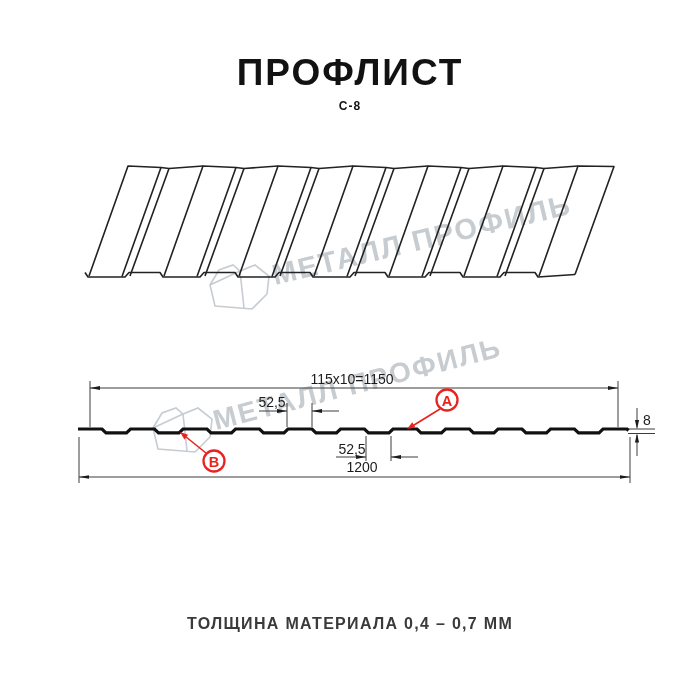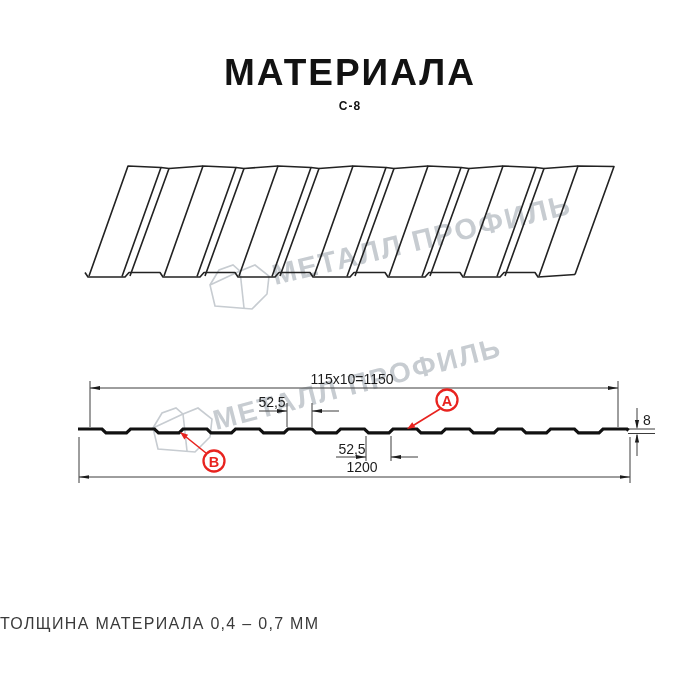--- a/index.html
+++ b/index.html
@@ -2,33 +2,33 @@
 <html><head>
 <meta charset="utf-8">
 <style>
   html,body{margin:0;padding:0;background:#fff;}
   .page{position:relative;width:700px;height:700px;background:#ffffff;overflow:hidden;
         font-family:"Liberation Sans", sans-serif;}
   .title{position:absolute;left:0;top:52px;width:700px;text-align:center;
          font-size:37px;font-weight:bold;letter-spacing:2px;color:#121212;}
   .subtitle{position:absolute;left:0;top:99px;width:700px;text-align:center;
          font-size:12px;font-weight:bold;letter-spacing:1px;color:#121212;}
-  .footer{position:absolute;left:0;top:615px;width:700px;text-align:left;
-         font-size:16px;font-weight:normal;letter-spacing:1.3px;color:#3a3a3a;}
+  .footer{position:absolute;left:0;top:615px;width:700px;text-align:center;
+         font-size:16px;font-weight:bold;letter-spacing:1.3px;color:#3a3a3a;}
   svg{position:absolute;left:0;top:0;}
   .dimtxt{font-family:"Liberation Sans",sans-serif;font-size:14px;fill:#1c1c1c;}
   .wmtxt{font-family:"Liberation Sans",sans-serif;font-weight:bold;letter-spacing:2px;fill:#c7ccd1;}
   .redtxt{font-family:"Liberation Sans",sans-serif;font-size:14.5px;font-weight:bold;fill:#e8231f;}
 </style>
 </head>
 <body>
 
 <div class="page">
 
-  <div class="title">МАТЕРИАЛА</div>
+  <div class="title">ПРОФЛИСТ</div>
   <div class="subtitle">С-8</div>
 
   <svg width="700" height="700" viewBox="0 0 700 700">
 
     <g stroke="#c7ccd1" fill="none" stroke-width="1.6">
       <g transform="translate(57,-143)">
         <path d="M158,449 L153,428 L162,413 L176,408 L183,414 L198,408 L212,419 L210,437 L195,452 Z"></path>
         <path d="M183,414 L187,451"></path>
         <path d="M153,428 L183,414"></path>
       </g>

